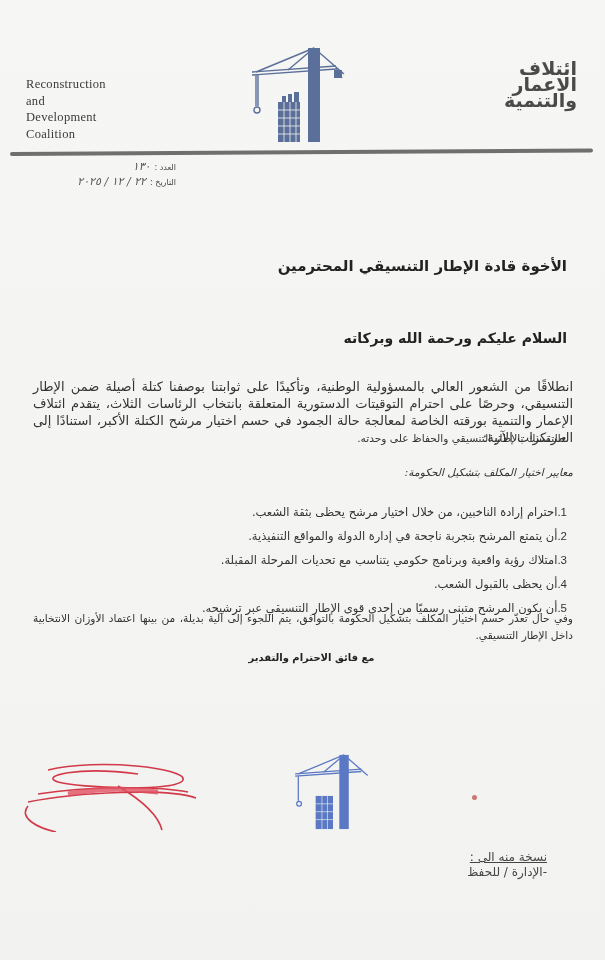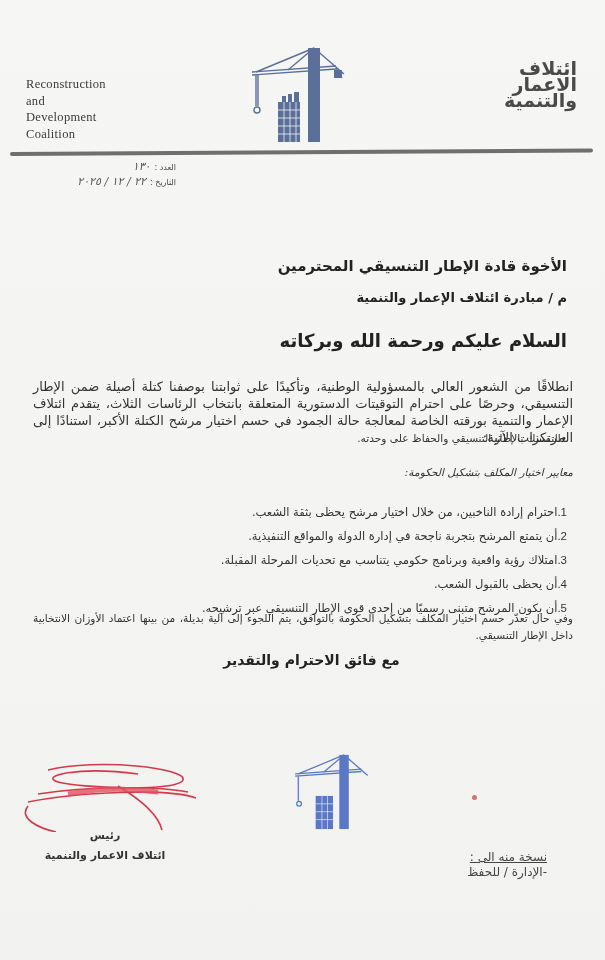--- a/index.html
+++ b/index.html
@@ -39,37 +39,37 @@
 
   
   .rtl { direction: rtl; text-align: right; }
   .salutation {
     position: absolute; right: 38px; top: 244px; font-size: 15px; font-weight: bold; color: #222; margin-top: 13px;
   }
   .subject {
     position: absolute; right: 38px; top: 290px; font-size: 13px; font-weight: bold; color: #222;
   }
   .greeting {
-    position: absolute; right: 38px; top: 330px; font-size: 18px; font-weight: bold; color: #222;
+    position: absolute; right: 38px; top: 330px; font-size: 14px; font-weight: bold; color: #222;
   }
   .intro {
     position: absolute; right: 32px; top: 378px; width: 540px;
     font-size: 13px; line-height: 17px; color: #333; text-align: justify; text-align-last: right;
   }
   .bullets { position: absolute; right: 38px; top: 430px; width: 480px; font-size: 10.6px; line-height: 17px; color: #333; }
   .bullets div { white-space: nowrap; }
   .criteria-title { position: absolute; right: 32px; top: 466px; font-size: 10.6px; color: #333; font-style: italic; }
   .criteria { position: absolute; right: 38px; top: 500px; width: 480px; font-size: 11.5px; line-height: 24px; color: #333; }
   .criteria .item { white-space: nowrap; }
   .criteria .num { font-family: "Liberation Sans", sans-serif; }
   .closing-para {
     position: absolute; right: 32px; top: 610px; width: 540px;
     font-size: 10.6px; line-height: 17px; color: #333; text-align: justify; text-align-last: right;
   }
-  .regards { position: absolute; left: 0; right: 0; top: 652px; text-align: center; font-size: 14px; font-weight: bold; color: #222; direction: rtl; padding-left: 18px; }
+  .regards { position: absolute; left: 0; right: 0; top: 652px; text-align: center; font-size: 10px; font-weight: bold; color: #222; direction: rtl; padding-left: 18px; }
 
   
   .signature-scribble { position: absolute; left: 18px; top: 762px; width: 180px; height: 70px; }
   .sig-title { position: absolute; left: 20px; top: 826px; width: 170px; text-align: center; direction: rtl; font-size: 11px; font-weight: bold; color: #333; line-height: 20px; }
   .stamp-logo { position: absolute; left: 292px; top: 750px; width: 82px; height: 84px; }
   .cc-block { position: absolute; right: 58px; top: 850px; direction: rtl; text-align: right; font-size: 12px; color: #444; line-height: 15px; }
   .cc-block .cc-title { text-decoration: underline; }
   .dot-mark { position: absolute; left: 472px; top: 795px; width: 5px; height: 5px; border-radius: 50%; background: #c77; }
 </style>
 </head>
@@ -128,21 +128,20 @@
       <span>العدد :</span>
       <span class="hand">١٣٠</span>
     </div>
     <div class="ref-row">
       <span>التاريخ :</span>
       <span class="hand">٢٢ / ١٢ / ٢٠٢٥</span>
     </div>
   </div>
 
   <div class="salutation rtl">الأخوة قادة الإطار التنسيقي المحترمين</div>
-  <div class="subject rtl">م / مبادرة ائتلاف الإعمار والتنمية</div>
   <div class="greeting rtl">السلام عليكم ورحمة الله وبركاته</div>
 
   <div class="intro rtl">انطلاقًا من الشعور العالي بالمسؤولية الوطنية، وتأكيدًا على ثوابتنا بوصفنا كتلة أصيلة ضمن الإطار التنسيقي، وحرصًا على احترام التوقيتات الدستورية المتعلقة بانتخاب الرئاسات الثلاث، يتقدم ائتلاف الإعمار والتنمية بورقته الخاصة لمعالجة حالة الجمود في حسم اختيار مرشح الكتلة الأكبر، استنادًا إلى المرتكزات الآتية:</div>
 
   <div class="bullets rtl">
     <div>•التمسك بالإطار التنسيقي والحفاظ على وحدته.</div>
   </div>
 
   <div class="criteria-title rtl">معايير اختيار المكلف بتشكيل الحكومة:</div>
 
@@ -162,24 +161,20 @@
     <g fill="none" stroke="#d23a4a" stroke-width="1.6">
       <path d="M30 8 C 80 -4, 170 6, 165 18 C 160 30, 60 26, 40 20 C 20 14, 60 4, 120 12"></path>
       <path d="M10 40 C 60 30, 150 26, 178 36"></path>
       <path d="M20 32 C 70 24, 140 24, 170 30"></path>
       <path d="M10 44 C 0 56, 20 66, 38 70"></path>
       <path d="M100 24 C 120 36, 140 52, 144 68"></path>
     </g>
     <path d="M50 32 C 80 26, 110 26, 140 30" stroke="#e05060" stroke-width="5" fill="none" opacity="0.8"></path>
   </svg>
 
-  <div class="sig-title">
-    <div>رئيس</div>
-    <div>ائتلاف الاعمار والتنمية</div>
-  </div>
 
   <svg class="stamp-logo" viewBox="0 0 104 102">
     <g stroke="#5a78c4" fill="none" stroke-width="1.6">
       <line x1="4" y1="28" x2="88" y2="22"></line>
       <line x1="4" y1="31" x2="88" y2="25"></line>
       <line x1="8" y1="28" x2="66" y2="4"></line>
       <line x1="40" y1="26" x2="66" y2="4"></line>
       <line x1="66" y1="4" x2="96" y2="30"></line>
       <line x1="8" y1="31" x2="8" y2="62"></line>
       <circle cx="9" cy="66" r="3"></circle>

